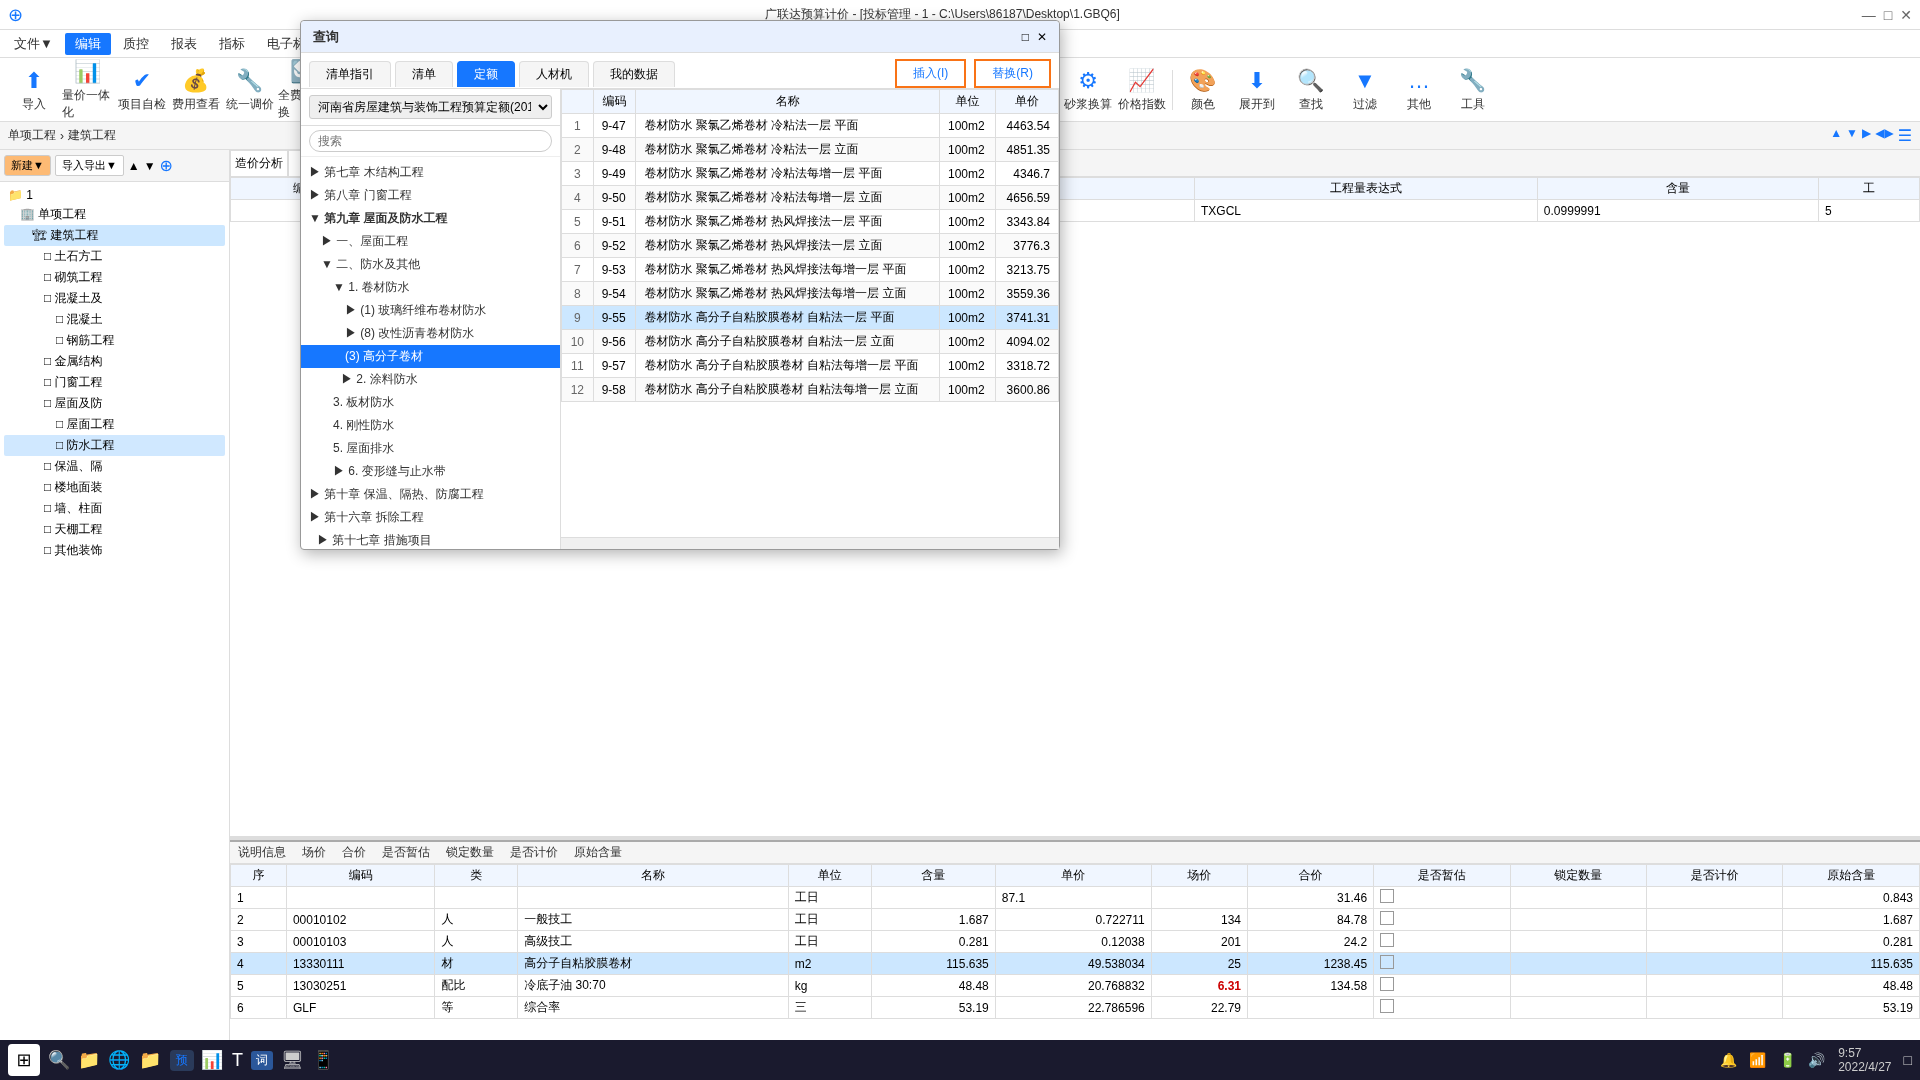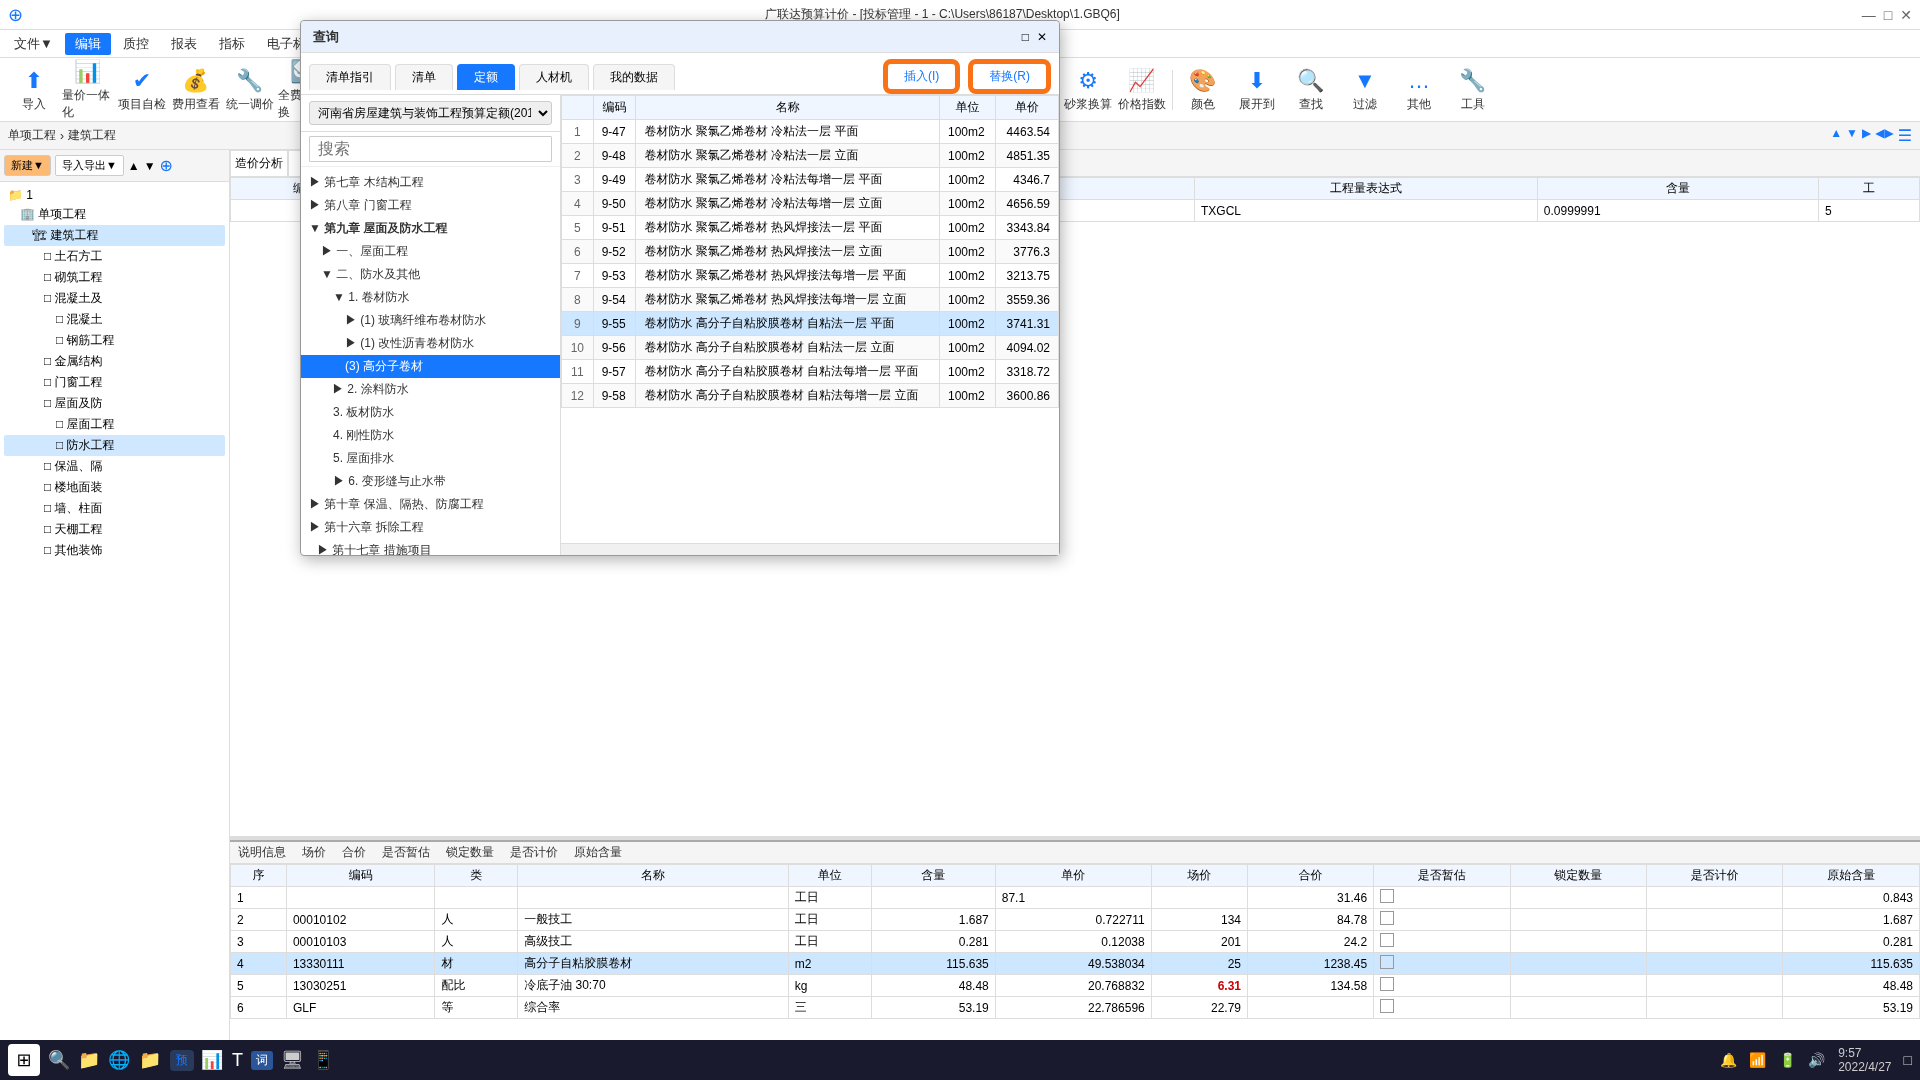--- a/index.html
+++ b/index.html
@@ -279,25 +279,25 @@
       color: #fff;
       border-color: #1677ff;
     }
     .dialog-tab-actions {
       margin-left: auto;
       display: flex;
       gap: 8px;
     }
     .dialog-btn {
       padding: 4px 16px;
-      border: 5px solid #f97316;
+      border: 2px solid #f97316;
       background: #fff;
       color: #1677ff;
       cursor: pointer;
-      border-radius: 8px;
+      border-radius: 0;
       font-size: 12px;
     }
 
     .dialog-body {
       display: flex;
       height: 460px;
     }
     .dialog-left {
       width: 260px;
       border-right: 1px solid #ddd;
@@ -316,22 +316,22 @@
       font-size: 12px;
     }
     .dialog-search {
       padding: 4px 8px;
       border-bottom: 1px solid #eee;
     }
     .dialog-search input {
       width: 100%;
       padding: 3px 8px;
       border: 1px solid #ccc;
-      border-radius: 1px;
-      font-size: 16px;
+      border-radius: 11px;
+      font-size: 12px;
     }
     .dialog-tree {
       flex: 1;
       overflow-y: auto;
       padding: 4px 0;
     }
     .dtree-node {
       padding: 3px 8px 3px 16px;
       cursor: pointer;
       font-size: 12px;
@@ -793,23 +793,23 @@
           <input type="text" placeholder="搜索" style="">
         </div>
         <div class="dialog-tree">
           <div class="dtree-node" style="padding-left:8px;">▶ 第七章 木结构工程</div>
           <div class="dtree-node" style="padding-left:8px;">▶ 第八章 门窗工程</div>
           <div class="dtree-node" style="padding-left:8px;font-weight:bold;">▼ 第九章 屋面及防水工程</div>
           <div class="dtree-node" style="padding-left:20px;">▶ 一、屋面工程</div>
           <div class="dtree-node" style="padding-left:20px;">▼ 二、防水及其他</div>
           <div class="dtree-node" style="padding-left:32px;">▼ 1. 卷材防水</div>
           <div class="dtree-node" style="padding-left:44px;">▶ (1) 玻璃纤维布卷材防水</div>
-          <div class="dtree-node" style="padding-left:44px;">▶ (1) 改性沥青卷材防水</div>
+          <div class="dtree-node" style="padding-left:44px;">▶ (8) 改性沥青卷材防水</div>
           <div class="dtree-node selected" style="padding-left:44px;">(3) 高分子卷材</div>
-          <div class="dtree-node" style="padding-left:31px;">▶ 2. 涂料防水</div>
+          <div class="dtree-node" style="padding-left:40px;">▶ 2. 涂料防水</div>
           <div class="dtree-node" style="padding-left:32px;">3. 板材防水</div>
           <div class="dtree-node" style="padding-left:32px;">4. 刚性防水</div>
           <div class="dtree-node" style="padding-left:32px;">5. 屋面排水</div>
           <div class="dtree-node" style="padding-left:32px;">▶ 6. 变形缝与止水带</div>
           <div class="dtree-node" style="padding-left:8px;">▶ 第十章 保温、隔热、防腐工程</div>
           <div class="dtree-node" style="padding-left:8px;">▶ 第十六章 拆除工程</div>
           <div class="dtree-node" style="">▶ 第十七章 措施项目</div>
 
         </div>
       </div>

